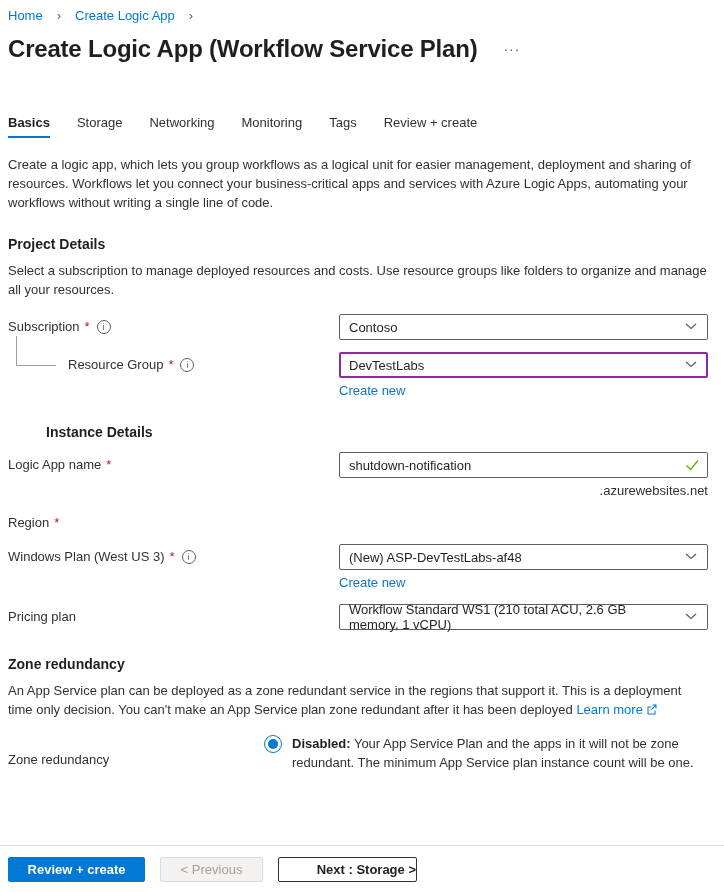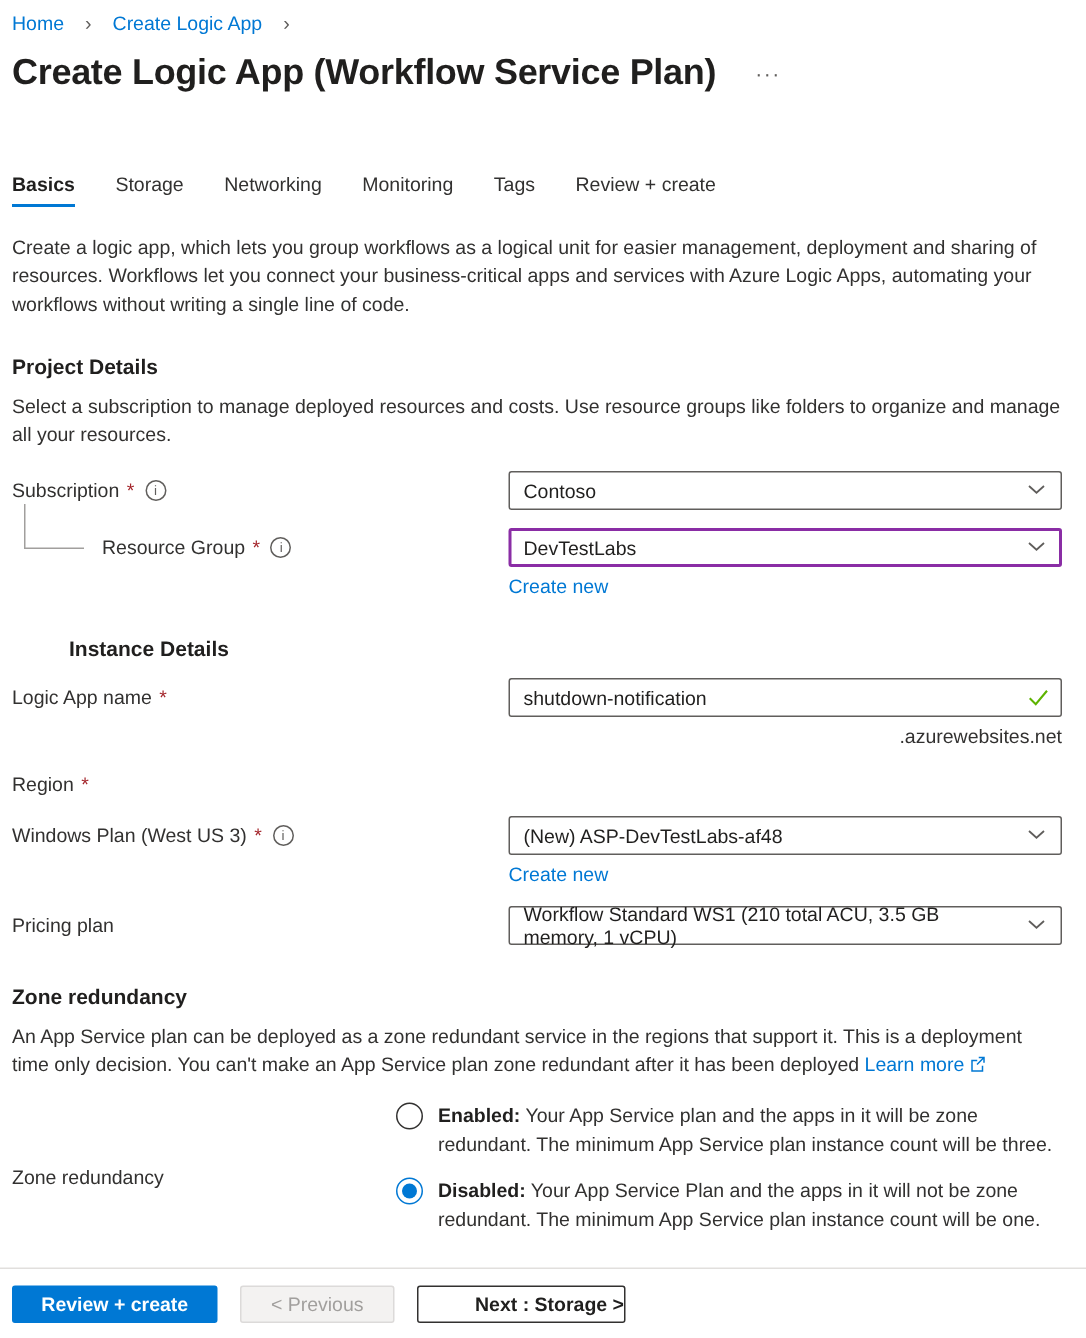--- a/index.html
+++ b/index.html
@@ -216,21 +216,21 @@
       <a class="create-new">Create new</a>
     </div>
   </div>
 
   <div class="form-row" style="margin-top:14px;">
     <div class="form-label">
       <span>Pricing plan</span>
     </div>
     <div class="form-field">
       <div class="select">
-        <span class="select-value">Workflow Standard WS1 (210 total ACU, 3.5 GB memory, 1 vCPU)</span>
+        <span class="select-value">Workflow Standard WS1 (210 total ACU, 2.6 GB memory, 1 vCPU)</span>
         <span class="chev">
           <svg width="14" height="14" viewBox="0 0 14 14">
               <path d="M2 5l5 4.5L12 5" fill="none" stroke="#605e5c" stroke-width="1.2"></path>
             </svg>
         </span>
       </div>
     </div>
   </div>
 
   <h2 class="section-heading" style="margin-top:26px;">Zone redundancy</h2>
@@ -240,29 +240,20 @@
           <path d="M1.5 3.5h4v1h-3v6h6v-3h1v4h-8z" fill="#0078d4"></path>
           <path d="M6.5 1.5h4v4h-1V3.2L5.7 7 5 6.3l3.8-3.8H6.5z" fill="#0078d4"></path>
         </svg></span>
   </p>
 
   <div class="radio-row">
     <div class="form-label" style="padding-top:1px;">
       <span>Zone redundancy</span>
     </div>
     <div class="radio-col">
-      <div class="radio-option">
-        <span class="radio-circle">
-            <span class="radio-dot"></span>
-          </span>
-        <span class="radio-text">
-          <span class="radio-bold">Enabled:</span>
-          <span>Your App Service plan and the apps in it will be zone redundant. The minimum App Service plan instance count will be three.</span>
-        </span>
-      </div>
       <div class="radio-option selected">
         <span class="radio-circle">
             <span class="radio-dot"></span>
           </span>
         <span class="radio-text">
           <span class="radio-bold">Disabled:</span>
           <span>Your App Service Plan and the apps in it will not be zone redundant. The minimum App Service plan instance count will be one.</span>
         </span>
       </div>
     </div>

